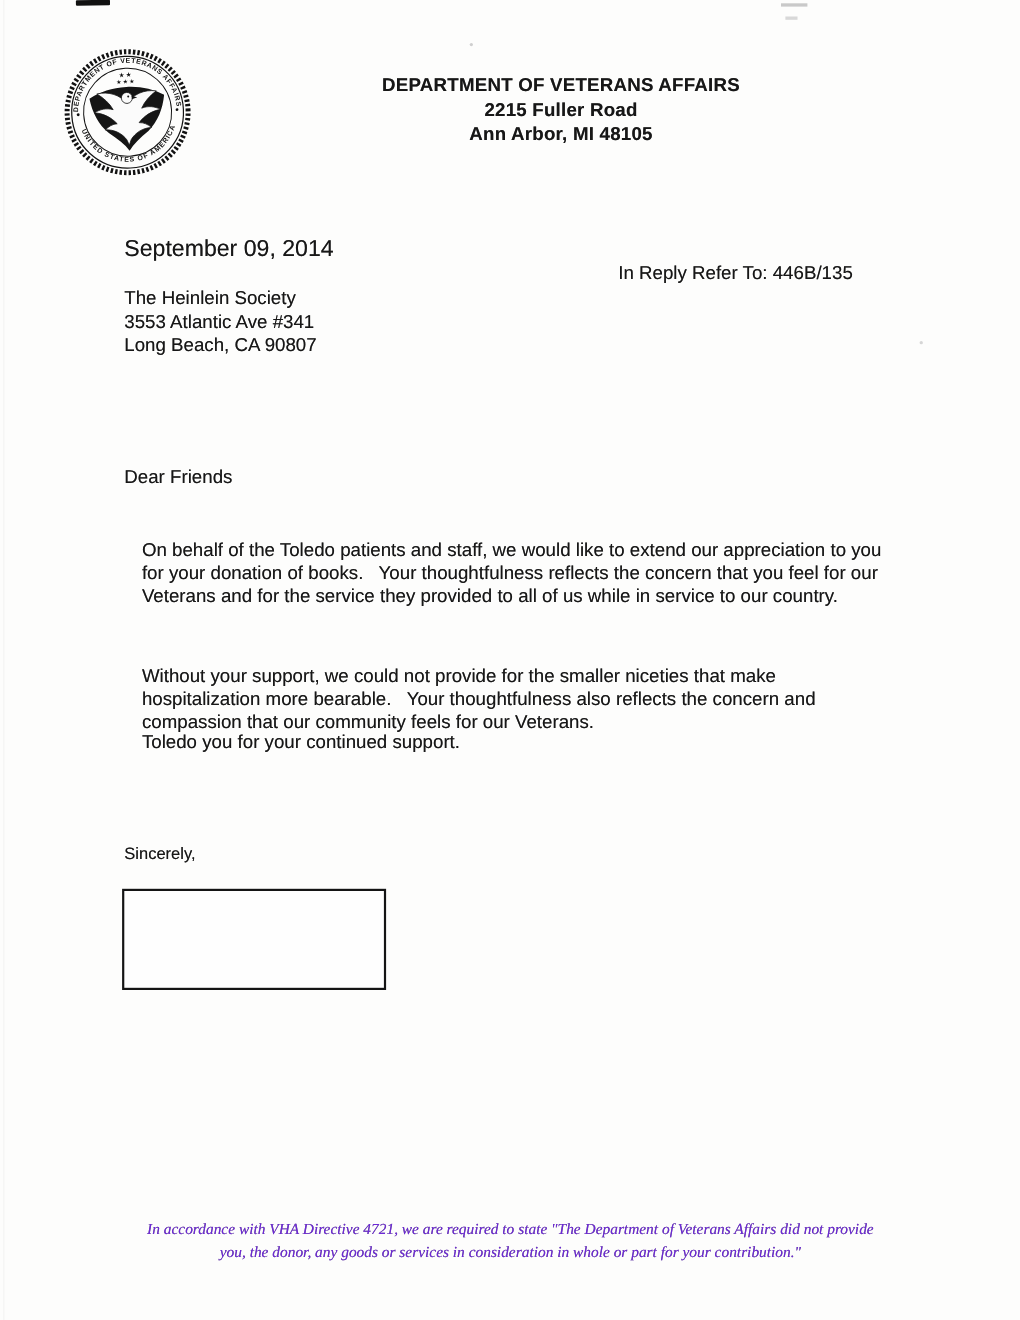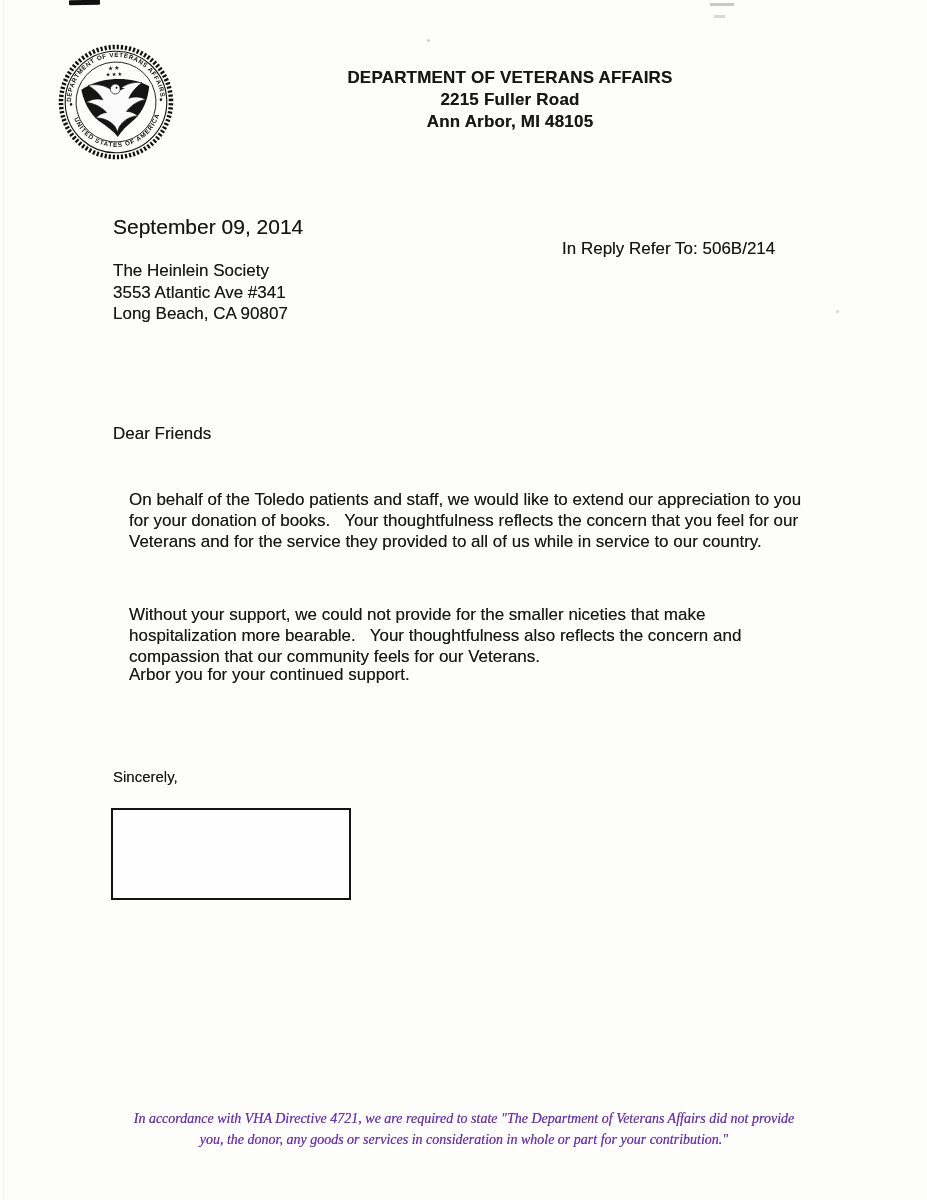--- a/index.html
+++ b/index.html
@@ -107,36 +107,36 @@
     </svg>
   </div>
 
   <div class="abs letterhead scantext">
     <div>DEPARTMENT OF VETERANS AFFAIRS</div>
     <div>2215 Fuller Road</div>
     <div>Ann Arbor, MI 48105</div>
   </div>
 
   <div class="abs date-line scantext">September 09, 2014</div>
-  <div class="abs reply-ref scantext">In Reply Refer To: 506B/214</div>
+  <div class="abs reply-ref scantext">In Reply Refer To: 446B/135</div>
 
   <div class="abs recipient scantext">
     <div>The Heinlein Society</div>
     <div>3553 Atlantic Ave #341</div>
     <div>Long Beach, CA 90807</div>
   </div>
 
   <div class="abs salutation scantext">Dear Friends</div>
   <p class="abs para para-1 scantext">On behalf of the Toledo patients and staff, we would like to extend our appreciation to you
 for your donation of books.   Your thoughtfulness reflects the concern that you feel for our
 Veterans and for the service they provided to all of us while in service to our country.</p>
   <p class="abs para para-2 scantext">Without your support, we could not provide for the smaller niceties that make
 hospitalization more bearable.   Your thoughtfulness also reflects the concern and
 compassion that our community feels for our Veterans.</p>
-  <p class="abs para para-3 scantext">Arbor you for your continued support.</p>
+  <p class="abs para para-3 scantext">Toledo you for your continued support.</p>
   <div class="abs closing scantext">Sincerely,</div>
 
   <div class="abs signature-box"></div>
 
   <div class="abs footer scantext">
     <div>In accordance with VHA Directive 4721, we are required to state "The Department of Veterans Affairs did not provide</div>
     <div>you, the donor, any goods or services in consideration in whole or part for your contribution."</div>
   </div>
 
 </div>

